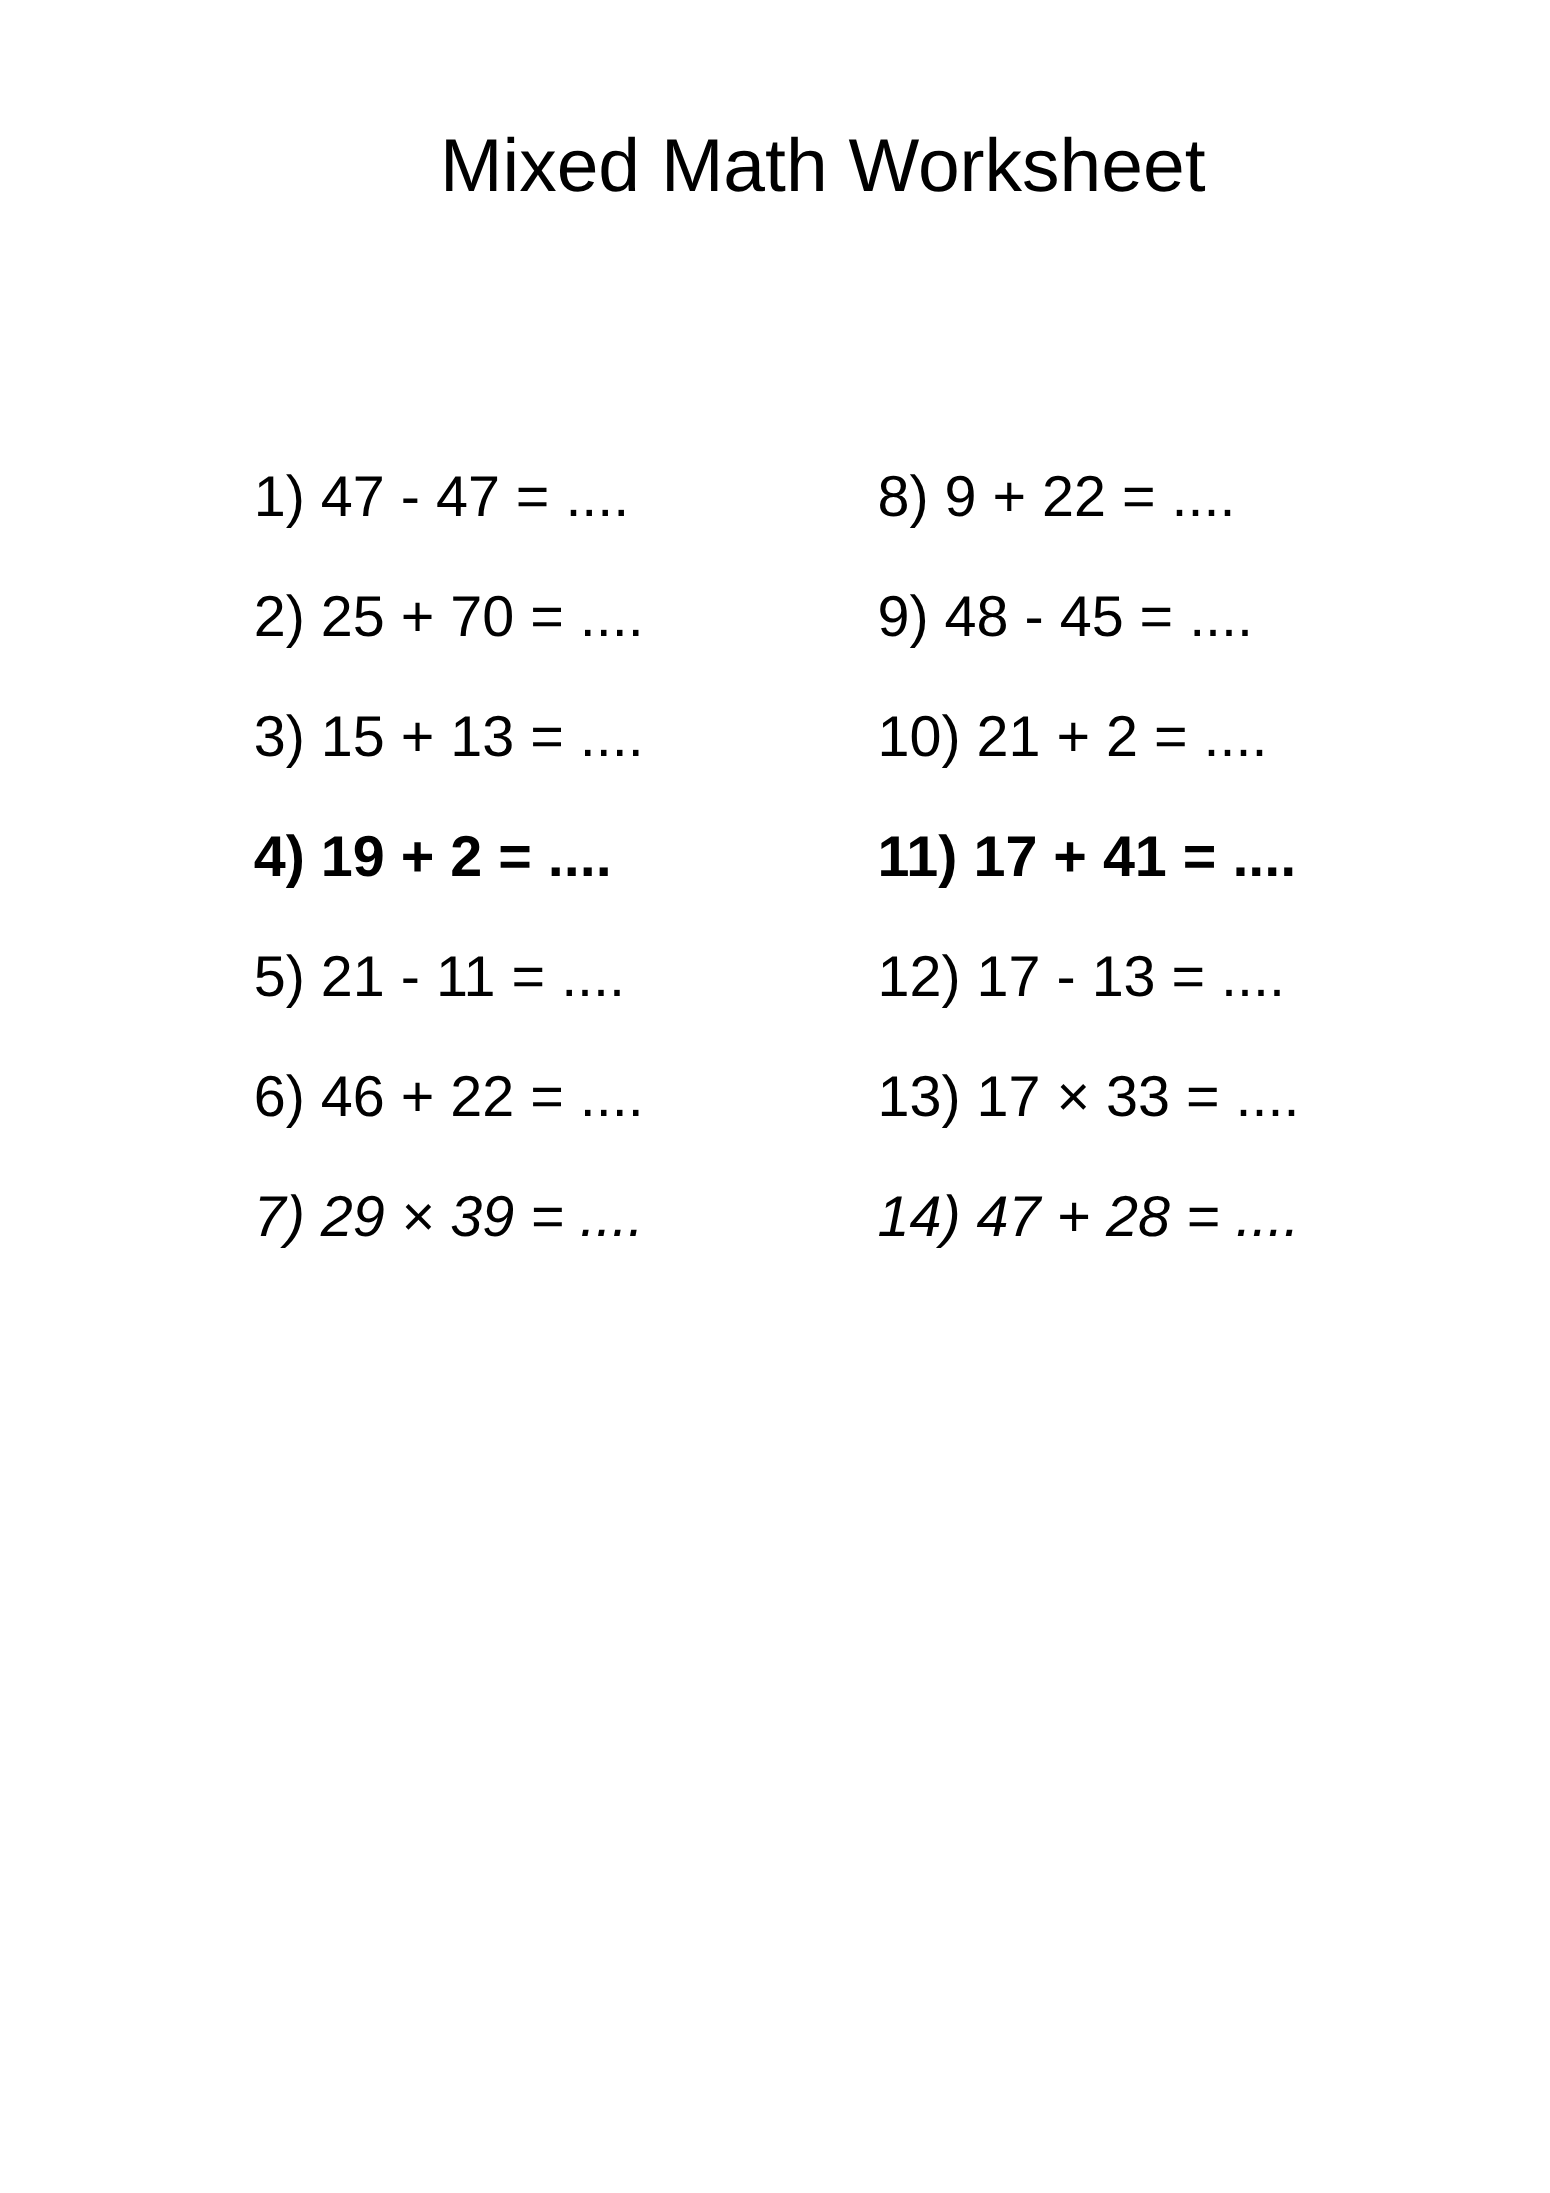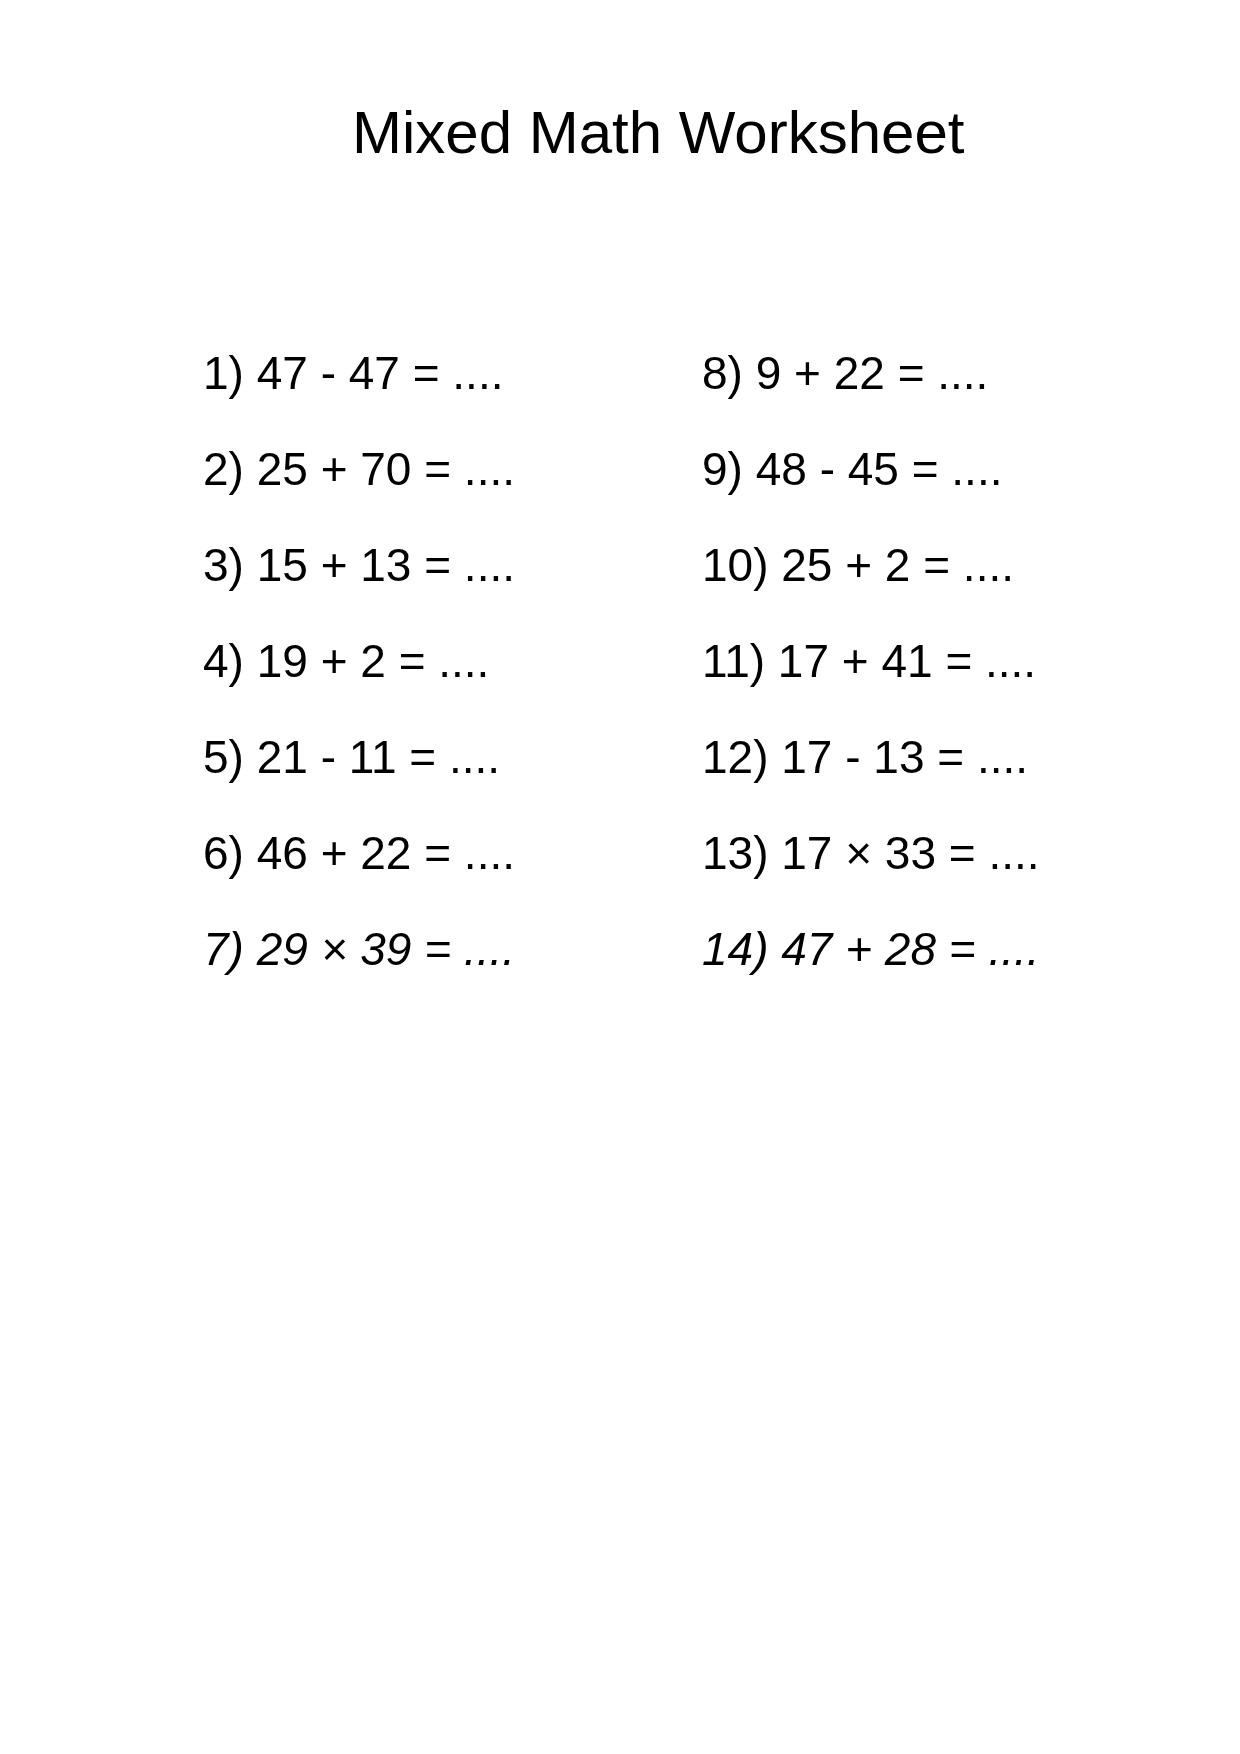--- a/index.html
+++ b/index.html
@@ -32,27 +32,28 @@
     line-height: 1.15;
     color: #8a8a8a;
     white-space: pre;
   }
   .problem {
     position: absolute;
     font-size: 46px;
     line-height: 1.15;
     color: #000000;
     white-space: pre;
+    margin-top: 24px;
   }
   .col-left  { left: 203px; }
   .col-right { left: 702px; }
   .row-0 { top: 347px; }
   .row-1 { top: 443px; }
   .row-2 { top: 539px; }
-  .row-3 { top: 635px; }
+  .row-3 { top: 635px; font-weight: bold; }
   .row-4 { top: 731px; }
   .row-5 { top: 827px; }
   .row-6 { top: 923px; font-style: italic; }
 </style>
 </head>
 <body>
 
 <div class="page">
 
   <div class="title">Mixed Math Worksheet</div>
@@ -64,20 +65,20 @@
     <div class="problem col-left row-2">3) 15 + 13 = ....</div>
     <div class="problem col-left row-3">4) 19 + 2 = ....</div>
     <div class="problem col-left row-4">5) 21 - 11 = ....</div>
     <div class="problem col-left row-5">6) 46 + 22 = ....</div>
     <div class="problem col-left row-6">7) 29 × 39 = ....</div>
   </div>
 
   <div>
     <div class="problem col-right row-0">8) 9 + 22 = ....</div>
     <div class="problem col-right row-1">9) 48 - 45 = ....</div>
-    <div class="problem col-right row-2">10) 25 + 2 = ....</div>
+    <div class="problem col-right row-2">10) 21 + 2 = ....</div>
     <div class="problem col-right row-3">11) 17 + 41 = ....</div>
     <div class="problem col-right row-4">12) 17 - 13 = ....</div>
     <div class="problem col-right row-5">13) 17 × 33 = ....</div>
     <div class="problem col-right row-6">14) 47 + 28 = ....</div>
   </div>
 
 </div>
 
 </body></html>

